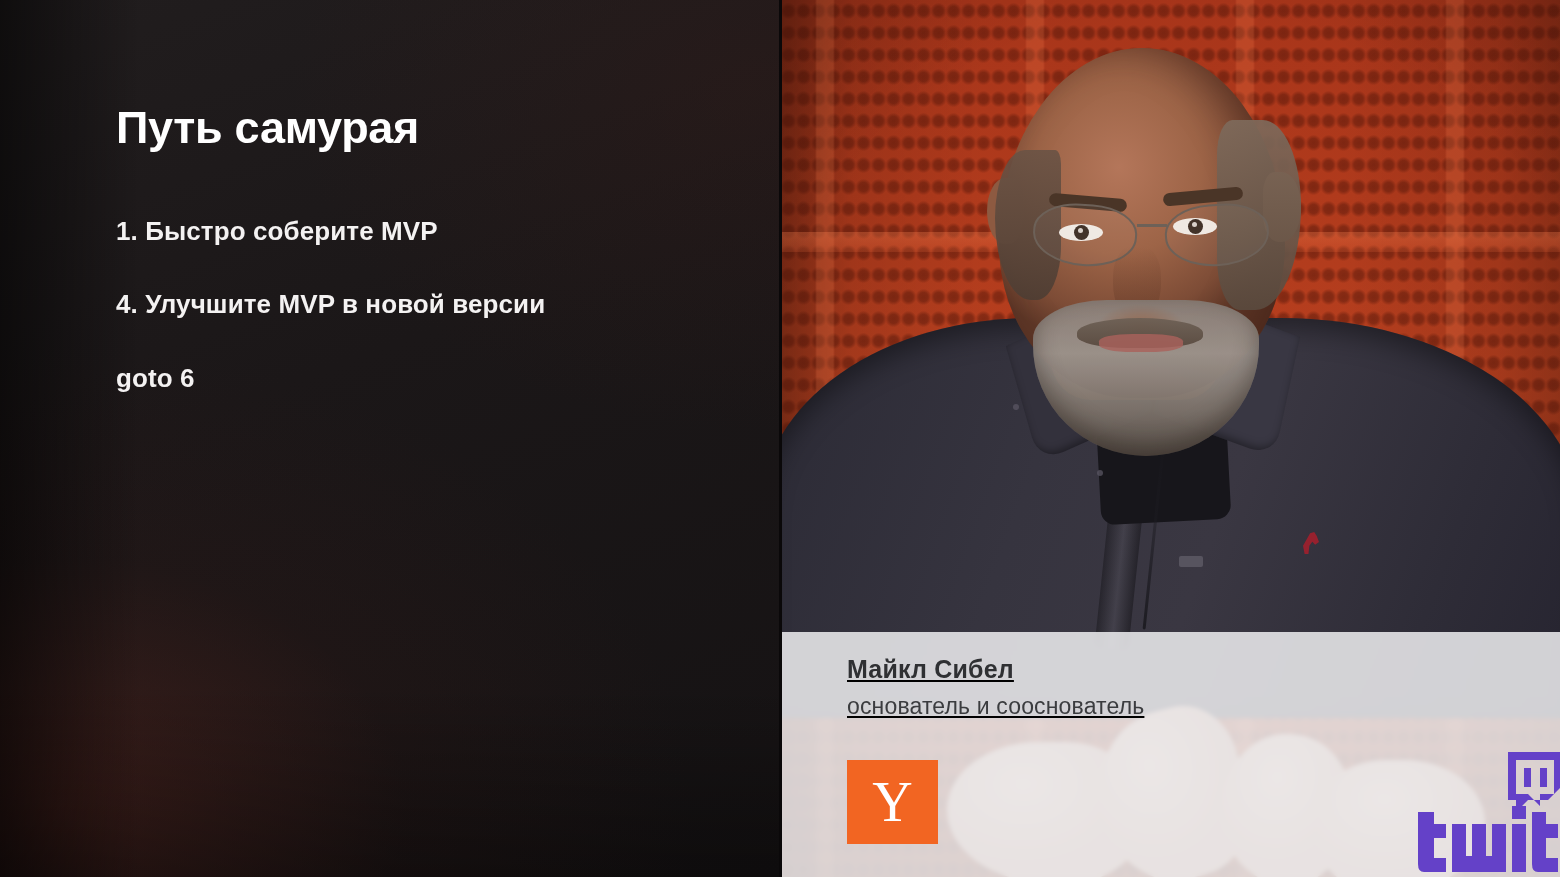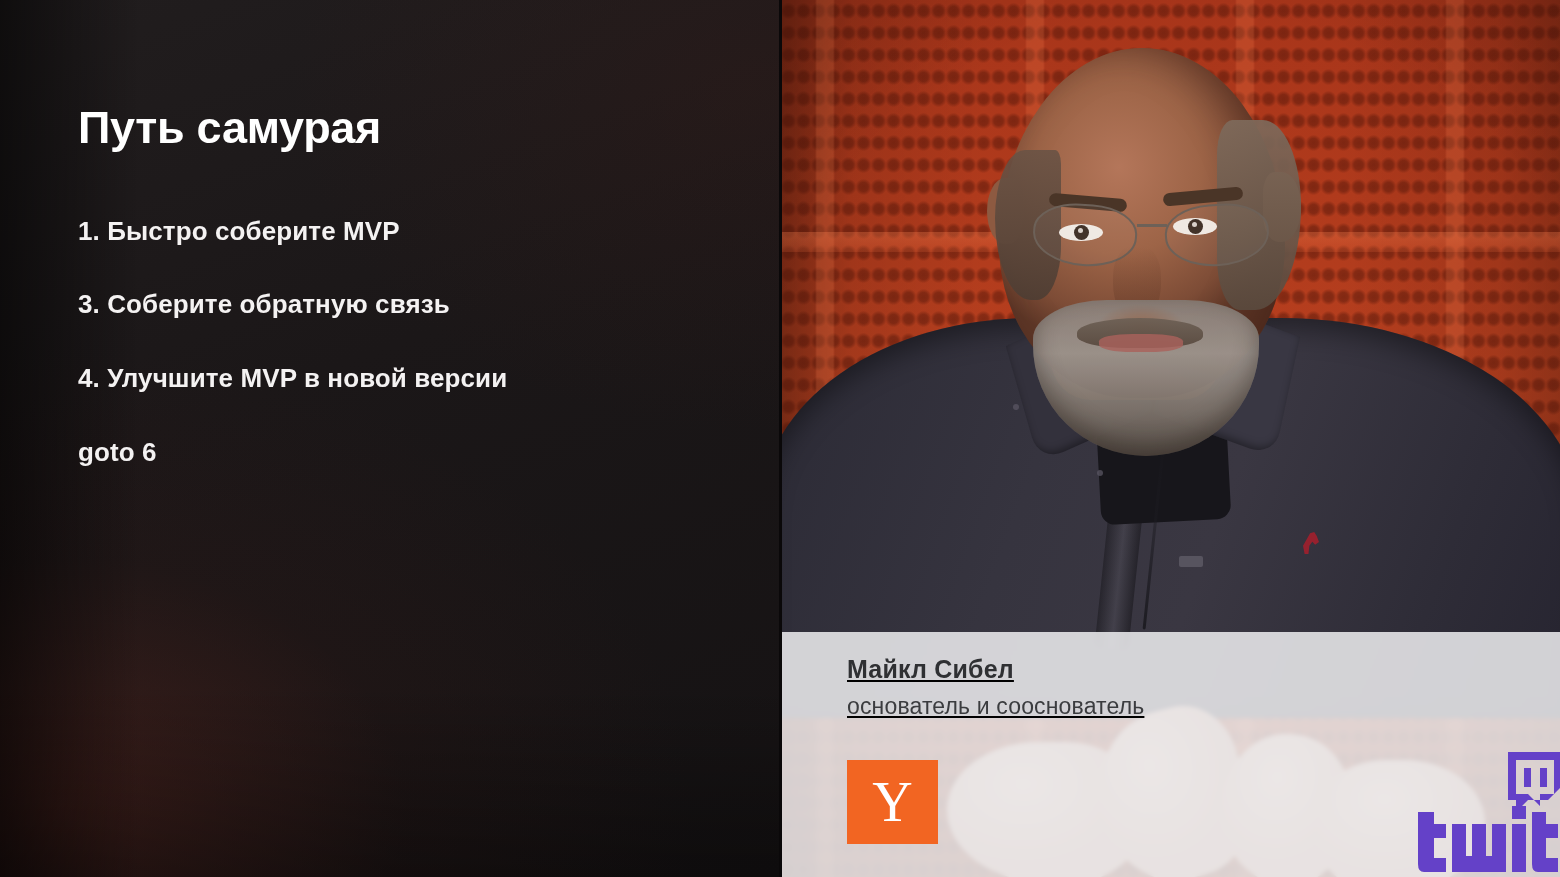--- a/index.html
+++ b/index.html
@@ -32,21 +32,21 @@
     position:absolute; inset:0;
     background:
       linear-gradient(to right, rgba(0,0,0,0.55) 0%, rgba(0,0,0,0) 18%),
       linear-gradient(to top, rgba(0,0,0,0.35) 0%, rgba(0,0,0,0) 22%);
     pointer-events:none;
   }
 
   .slide-inner {
     position:relative;
     z-index:2;
-    padding:104px 40px 0 78px;
+    padding:104px 40px 0 116px;
   }
 
   .slide-title {
     font-size:45px;
     font-weight:700;
     color:#ffffff;
     letter-spacing:-0.3px;
     line-height:1.06;
     margin-bottom:64px;
   }
@@ -416,21 +416,20 @@
 
 <div class="stage">
 
   <section class="slide-panel">
     <div class="slide-inner">
 
       <h1 class="slide-title">Путь самурая</h1>
 
       <ul class="step-list">
         <li class="step-item">1. Быстро соберите MVP</li>
-        <li class="step-item">3. Соберите обратную связь</li>
         <li class="step-item">4. Улучшите MVP в новой версии</li>
         <li class="step-item">goto 6</li>
       </ul>
 
     </div>
   </section>
 
   <section class="video-pane">
 
     <div class="wall">

